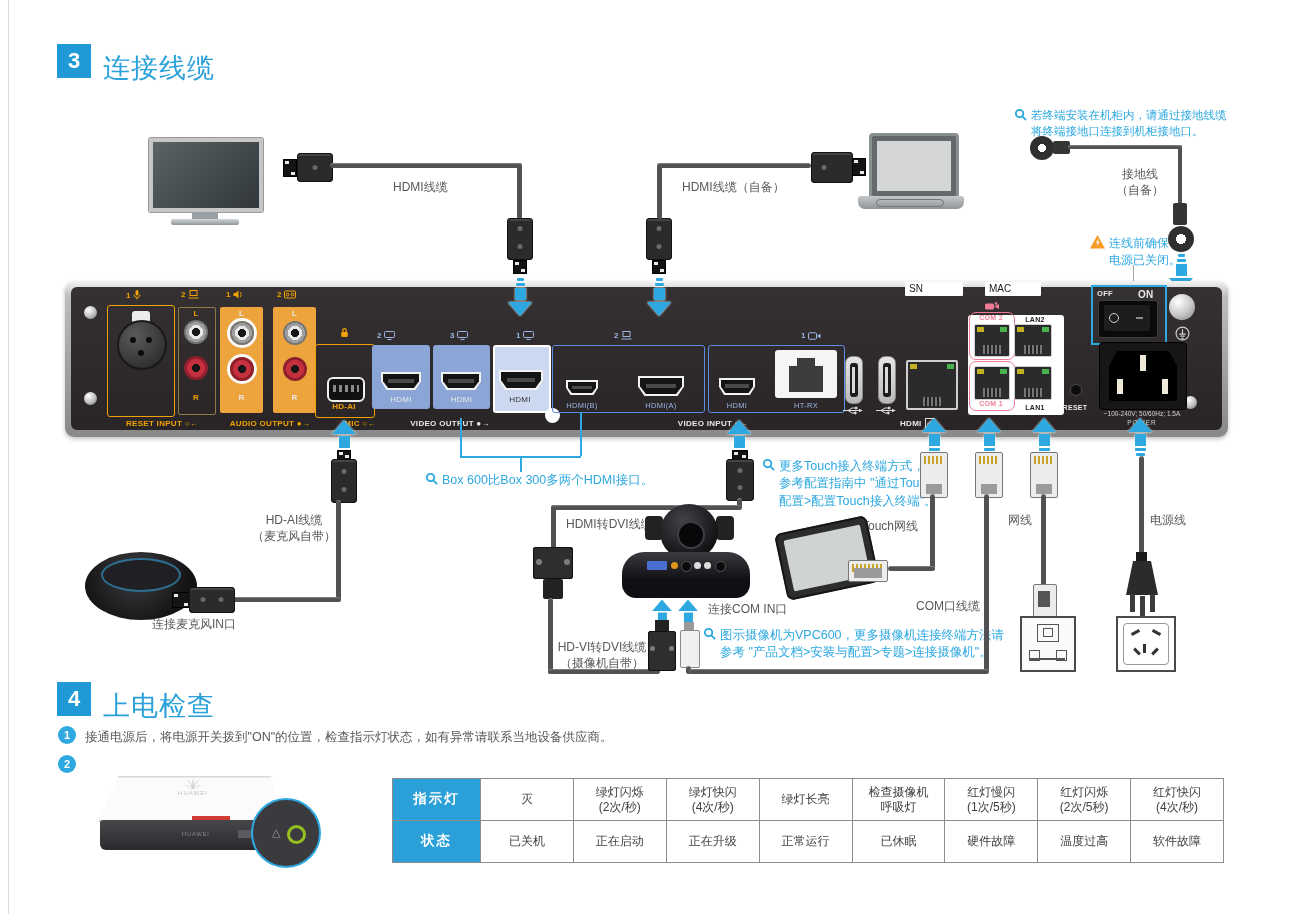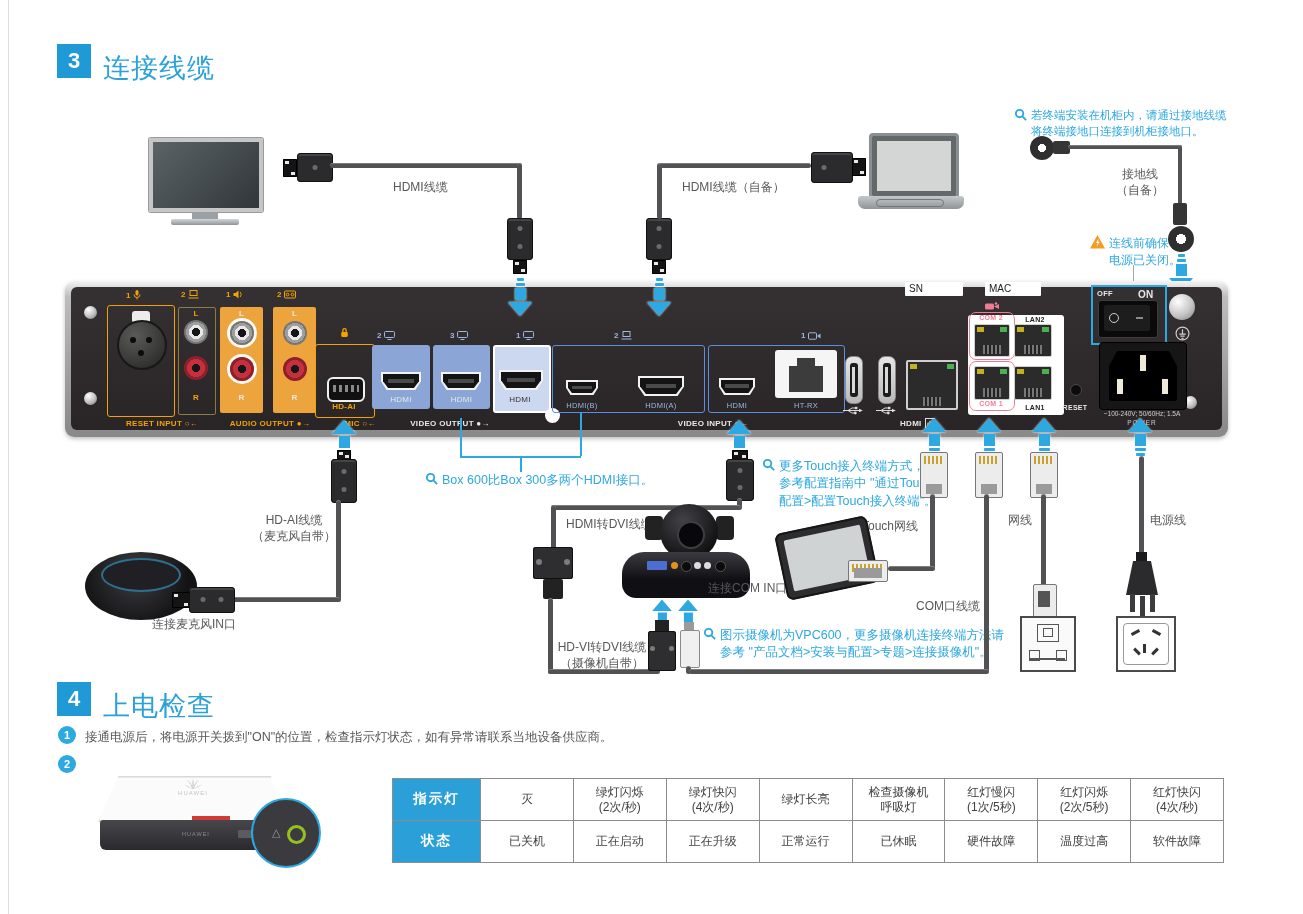--- a/index.html
+++ b/index.html
@@ -493,21 +493,21 @@
       <i class="a-shaft"></i>
       <i class="a-st w1"></i>
       <i class="a-st w2"></i>
     </div>
   <div class="arrow" style="left:676px;top:596px;transform:scale(.82);">
       <i class="a-head-up"></i>
       <i class="a-shaft"></i>
       <i class="a-st w1"></i>
       <i class="a-st w2"></i>
     </div>
-  <div class="lbl abs" style="left:708px;top:580px;">连接COM IN口</div>
+  <div class="lbl abs" style="left:708px;top:601px;">连接COM IN口</div>
 
   <div class="abs" style="left:655px;top:620px;width:14px;height:12px;background:#222;"></div>
   <div class="abs" style="left:648px;top:631px;width:28px;height:40px;background:#2e2e30;border-radius:3px;box-shadow:inset 0 0 0 1px #101010;">
     <i style="position:absolute;left:2px;top:15px;width:5px;height:5px;border-radius:50%;background:#7c7c7c;"></i>
     <i style="position:absolute;right:2px;top:15px;width:5px;height:5px;border-radius:50%;background:#7c7c7c;"></i>
   </div>
   <div class="abs" style="left:684px;top:622px;width:10px;height:9px;background:#9a9a9a;"></div>
   <div class="abs" style="left:680px;top:630px;width:18px;height:36px;background:#f0f0f0;border:1px solid #8a8a8a;border-radius:2px;"></div>
   <div class="cable" style="left:686px;top:666px;width:5px;height:8px;"></div>
   <div class="lbl pre abs" style="left:548px;top:639px;width:108px;text-align:center;">HD-VI转DVI线缆

